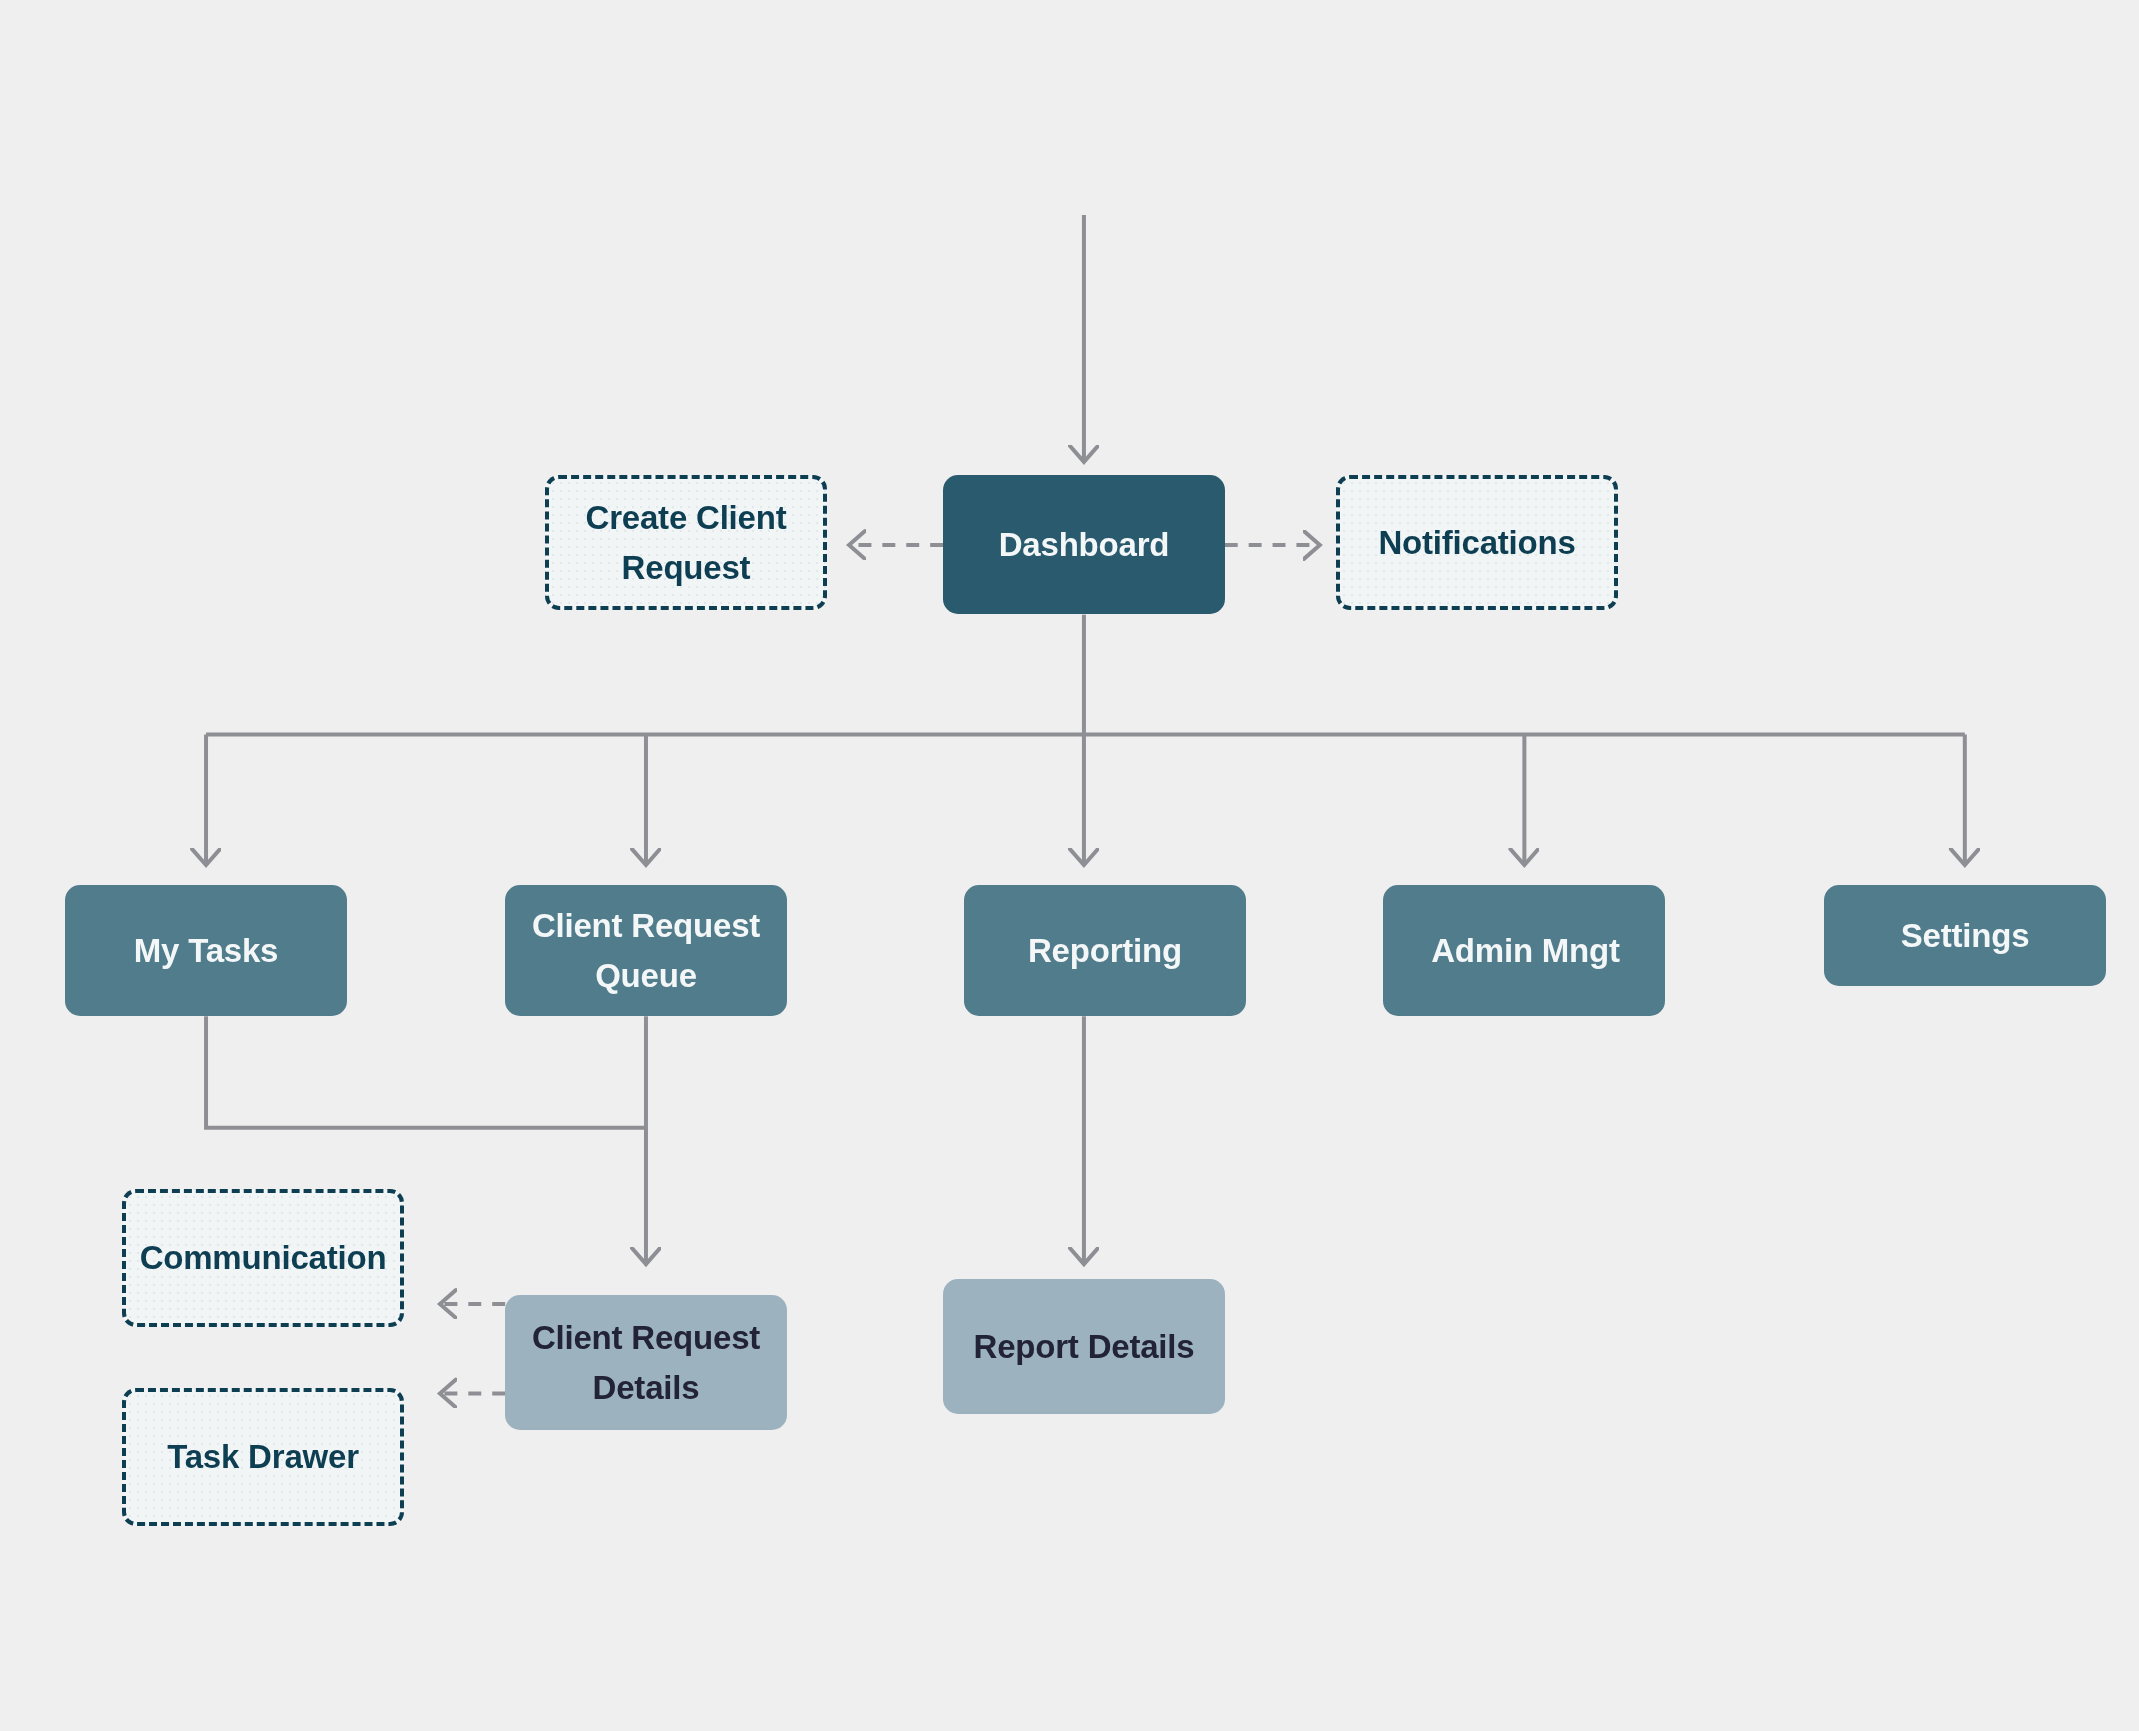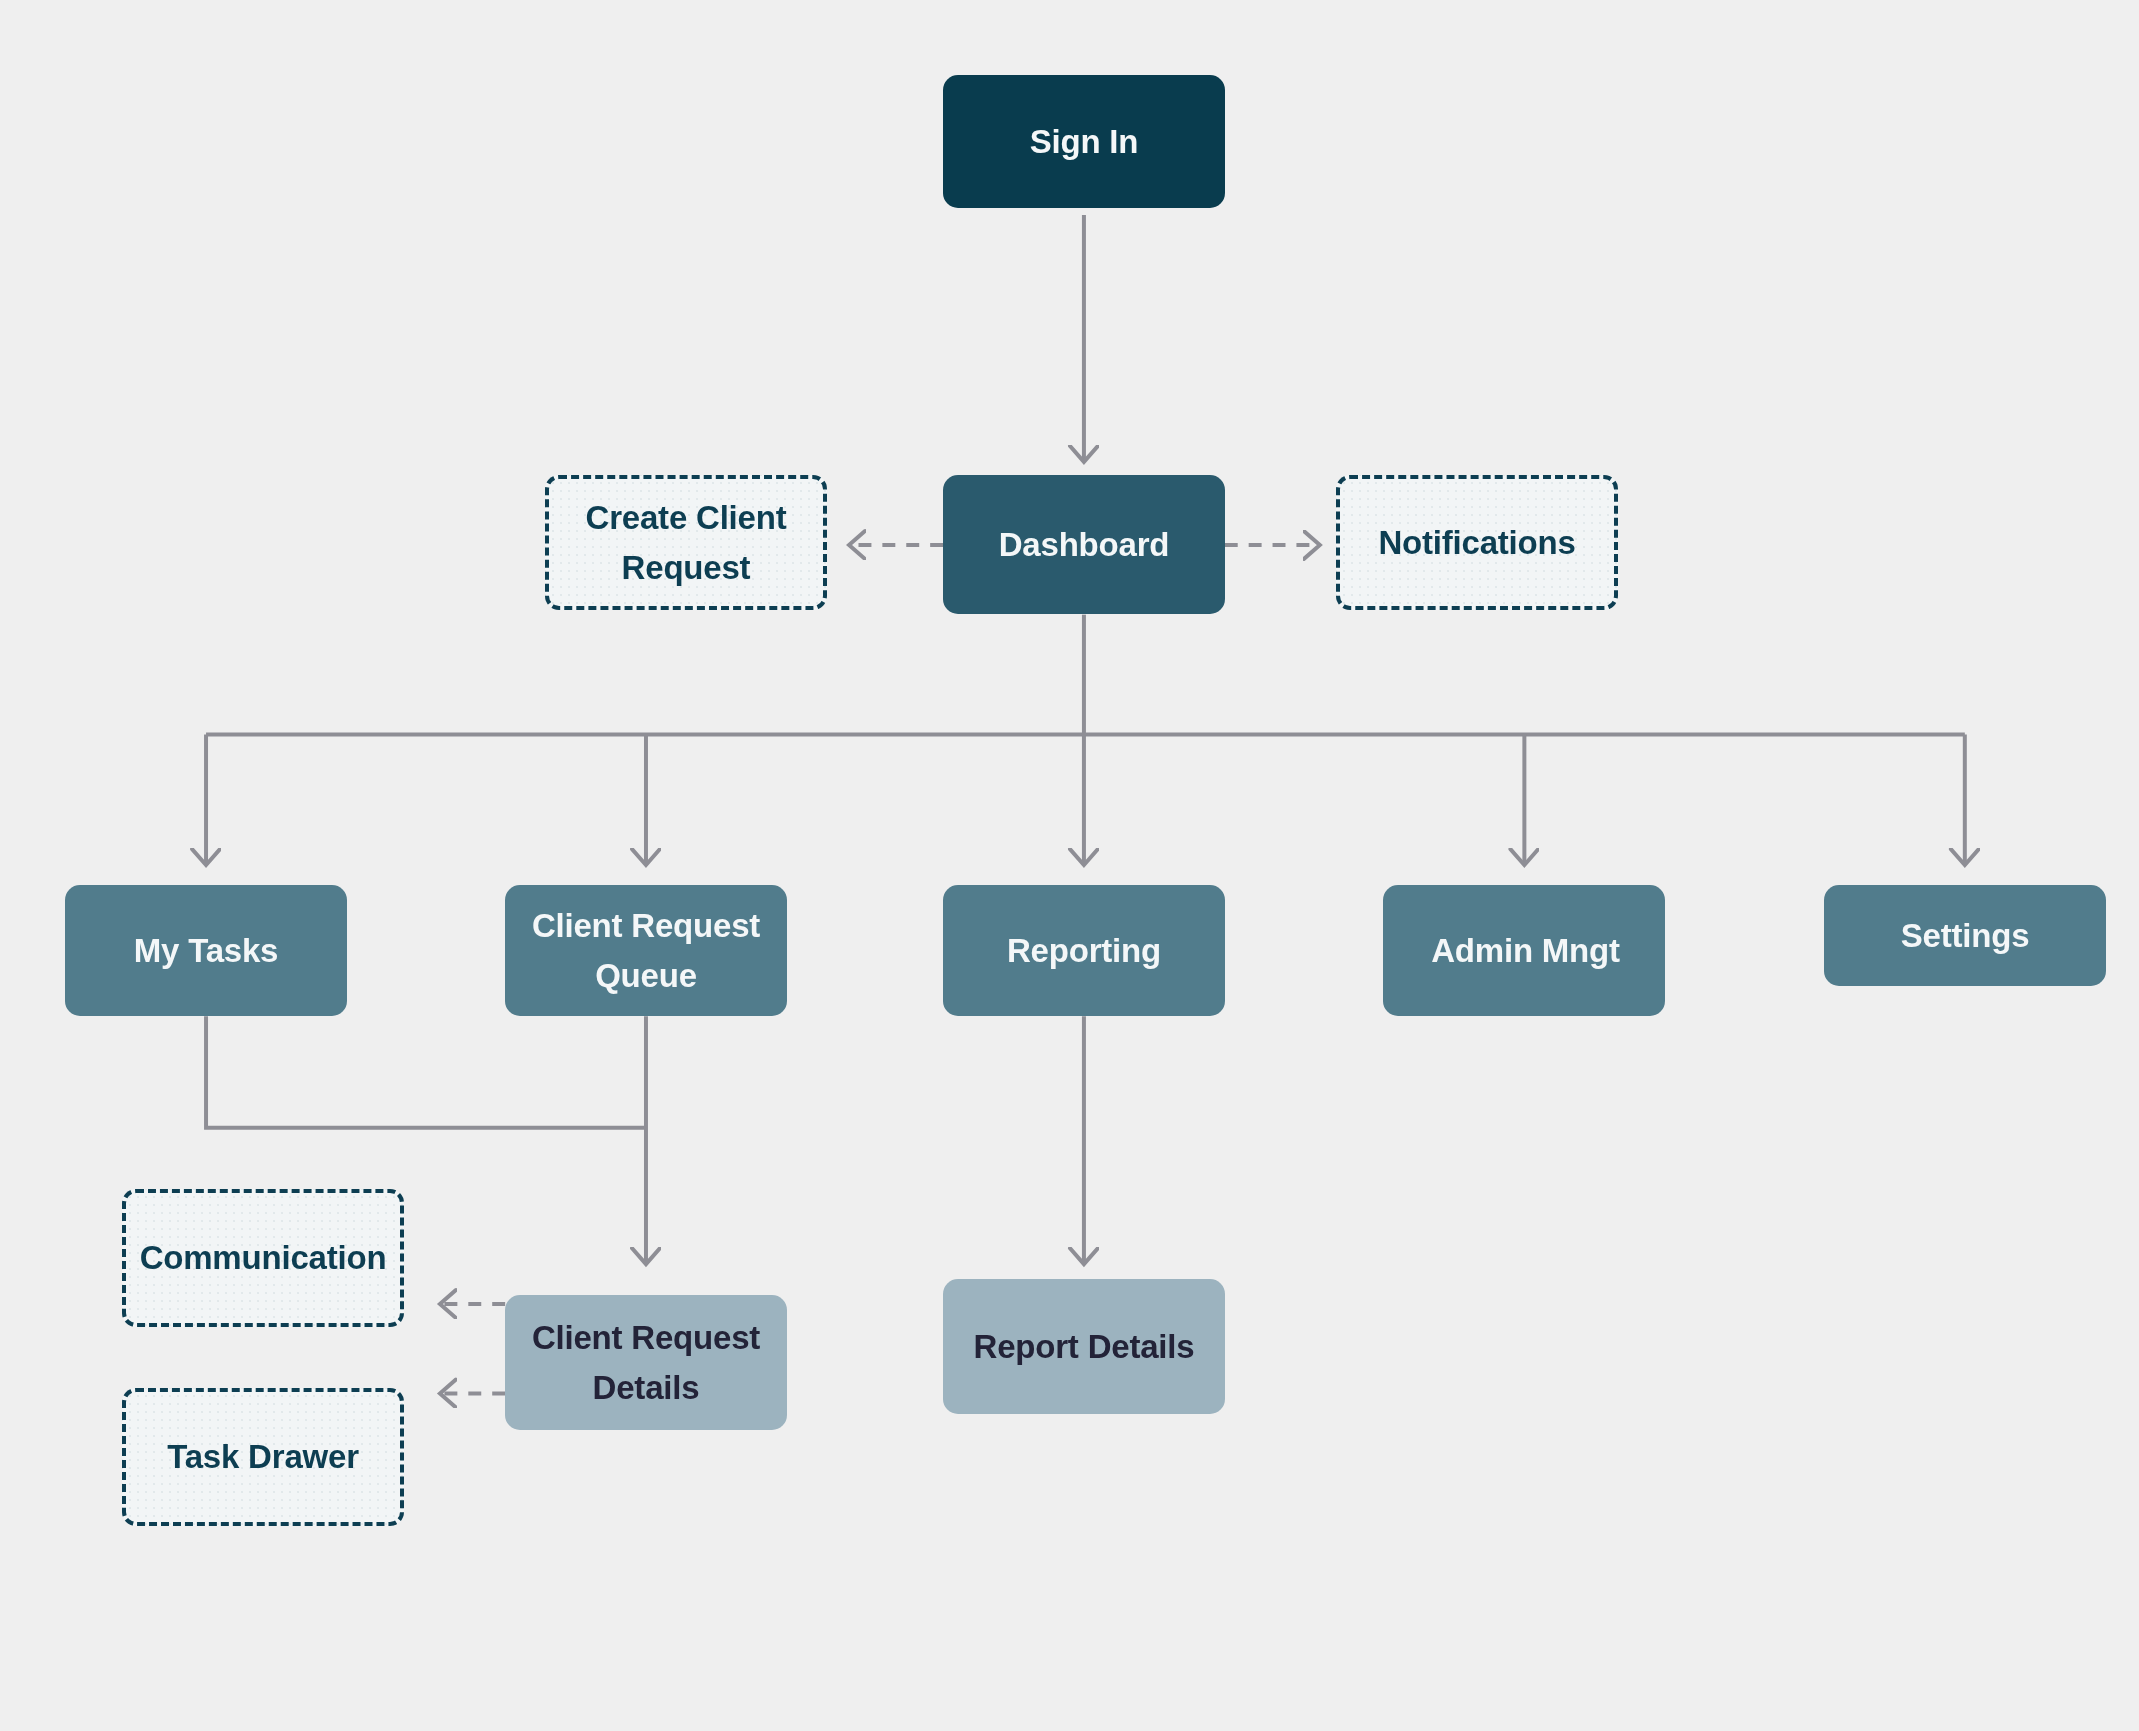--- a/index.html
+++ b/index.html
@@ -116,23 +116,20 @@
 
     <path class="wire" d="M1298 2042 L1298 2540" marker-end="url(#chev)"></path>
 
     <path class="wire" d="M2178 2042 L2178 2540" marker-end="url(#chev)"></path>
 
     <path class="wire dash" d="M1015 2620 L884 2620" marker-end="url(#chev)"></path>
 
     <path class="wire dash" d="M1015 2800 L884 2800" marker-end="url(#chev)"></path>
   </svg>
 
-  <div class="node primary" style="left:943px;top:75px;width:282px;height:133px;">
-    <span>Sign In</span>
-  </div>
 
   <div class="node ghost" style="left:545px;top:475px;width:282px;height:135px;justify-content:flex-end;">
     <span>Create Client Request</span>
   </div>
 
   <div class="node hub" style="left:943px;top:475px;width:282px;height:139px;">
     <span>Dashboard</span>
   </div>
 
   <div class="node ghost" style="left:1336px;top:475px;width:282px;height:135px;">
@@ -140,21 +137,21 @@
   </div>
 
   <div class="node secondary" style="left:65px;top:885px;width:282px;height:131px;">
     <span>My Tasks</span>
   </div>
 
   <div class="node secondary" style="left:505px;top:885px;width:282px;height:131px;">
     <span>Client Request Queue</span>
   </div>
 
-  <div class="node secondary" style="left:943px;top:885px;width:282px;height:131px;">
+  <div class="node secondary" style="left:964px;top:885px;width:282px;height:131px;">
     <span>Reporting</span>
   </div>
 
   <div class="node secondary" style="left:1383px;top:885px;width:282px;height:131px;padding-left:20px;">
     <span>Admin Mngt</span>
   </div>
 
   <div class="node secondary" style="left:1824px;top:885px;width:282px;height:101px;text-align:right;">
     <span>Settings</span>
   </div>

